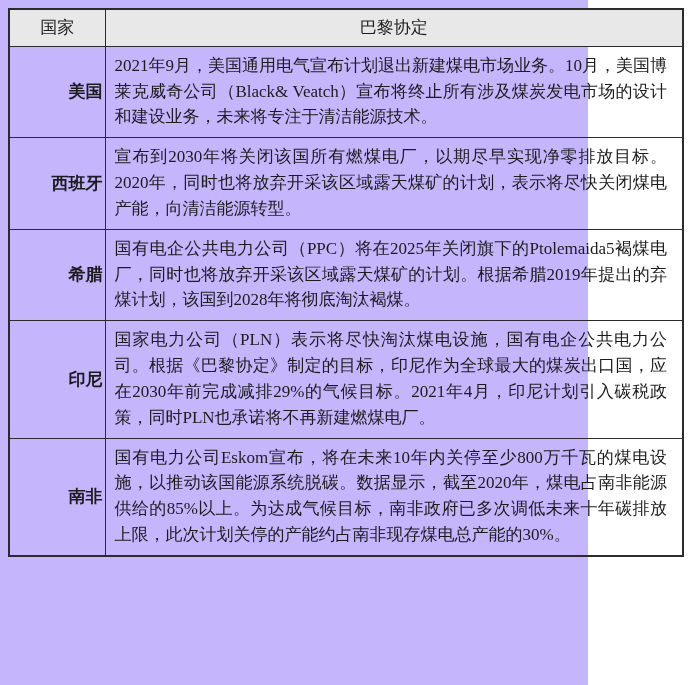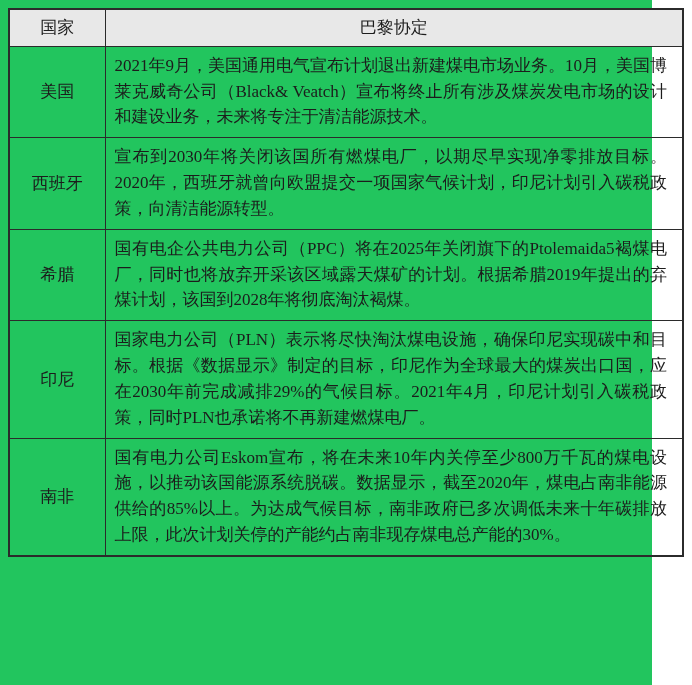--- a/index.html
+++ b/index.html
@@ -2,25 +2,25 @@
 <html><head>
 <meta charset="utf-8">
 <style>
   html, body {
     margin: 0;
     padding: 0;
     background: #ffffff;
     font-family: "Liberation Serif", "DejaVu Serif", serif;
   }
   .page {
-    width: 652px;
+    width: 588px;
     height: 685px;
     box-sizing: border-box;
     padding: 8px;
-    background: #22c55e;
+    background: #c4b5fd;
   }
   table.coal-table {
     width: 676px;
     border-collapse: collapse;
     table-layout: fixed;
     border: 2px solid #2b2b2b;
     color: #1c1c1c;
     font-size: 17px;
     line-height: 1.52;
   }
@@ -30,23 +30,24 @@
     box-sizing: border-box;
   }
   thead th {
     background: #e8e8e8;
     font-weight: normal;
     text-align: center;
     padding: 5px 4px;
     height: 34px;
   }
   td.country-cell {
-    text-align: center;
+    text-align: right;
     vertical-align: middle;
-    padding: 4px 8px;
+    padding: 4px 2px;
+    font-weight: bold;
   }
   td.content-cell {
     text-align: justify;
     vertical-align: middle;
     padding: 6px 15px 7px 9px;
   }
 </style>
 </head>
 <body>
 
@@ -63,29 +64,29 @@
       </tr>
     </thead>
     <tbody id="table-body">
 
     <tr>
           <td class="country-cell">美国</td>
           <td class="content-cell">2021年9月，美国通用电气宣布计划退出新建煤电市场业务。10月，美国博莱克威奇公司（Black&amp; Veatch）宣布将终止所有涉及煤炭发电市场的设计和建设业务，未来将专注于清洁能源技术。</td>
         </tr>
         <tr>
           <td class="country-cell">西班牙</td>
-          <td class="content-cell">宣布到2030年将关闭该国所有燃煤电厂，以期尽早实现净零排放目标。2020年，西班牙就曾向欧盟提交一项国家气候计划，印尼计划引入碳税政策，向清洁能源转型。</td>
+          <td class="content-cell">宣布到2030年将关闭该国所有燃煤电厂，以期尽早实现净零排放目标。2020年，同时也将放弃开采该区域露天煤矿的计划，表示将尽快关闭煤电产能，向清洁能源转型。</td>
         </tr>
         <tr>
           <td class="country-cell">希腊</td>
           <td class="content-cell">国有电企公共电力公司（PPC）将在2025年关闭旗下的Ptolemaida5褐煤电厂，同时也将放弃开采该区域露天煤矿的计划。根据希腊2019年提出的弃煤计划，该国到2028年将彻底淘汰褐煤。</td>
         </tr>
         <tr>
           <td class="country-cell">印尼</td>
-          <td class="content-cell">国家电力公司（PLN）表示将尽快淘汰煤电设施，确保印尼实现碳中和目标。根据《数据显示》制定的目标，印尼作为全球最大的煤炭出口国，应在2030年前完成减排29%的气候目标。2021年4月，印尼计划引入碳税政策，同时PLN也承诺将不再新建燃煤电厂。</td>
+          <td class="content-cell">国家电力公司（PLN）表示将尽快淘汰煤电设施，国有电企公共电力公司。根据《巴黎协定》制定的目标，印尼作为全球最大的煤炭出口国，应在2030年前完成减排29%的气候目标。2021年4月，印尼计划引入碳税政策，同时PLN也承诺将不再新建燃煤电厂。</td>
         </tr>
         <tr>
           <td class="country-cell">南非</td>
           <td class="content-cell">国有电力公司Eskom宣布，将在未来10年内关停至少800万千瓦的煤电设施，以推动该国能源系统脱碳。数据显示，截至2020年，煤电占南非能源供给的85%以上。为达成气候目标，南非政府已多次调低未来十年碳排放上限，此次计划关停的产能约占南非现存煤电总产能的30%。</td>
         </tr>
       </tbody>
   </table>
 </div>
 
 </body></html>

